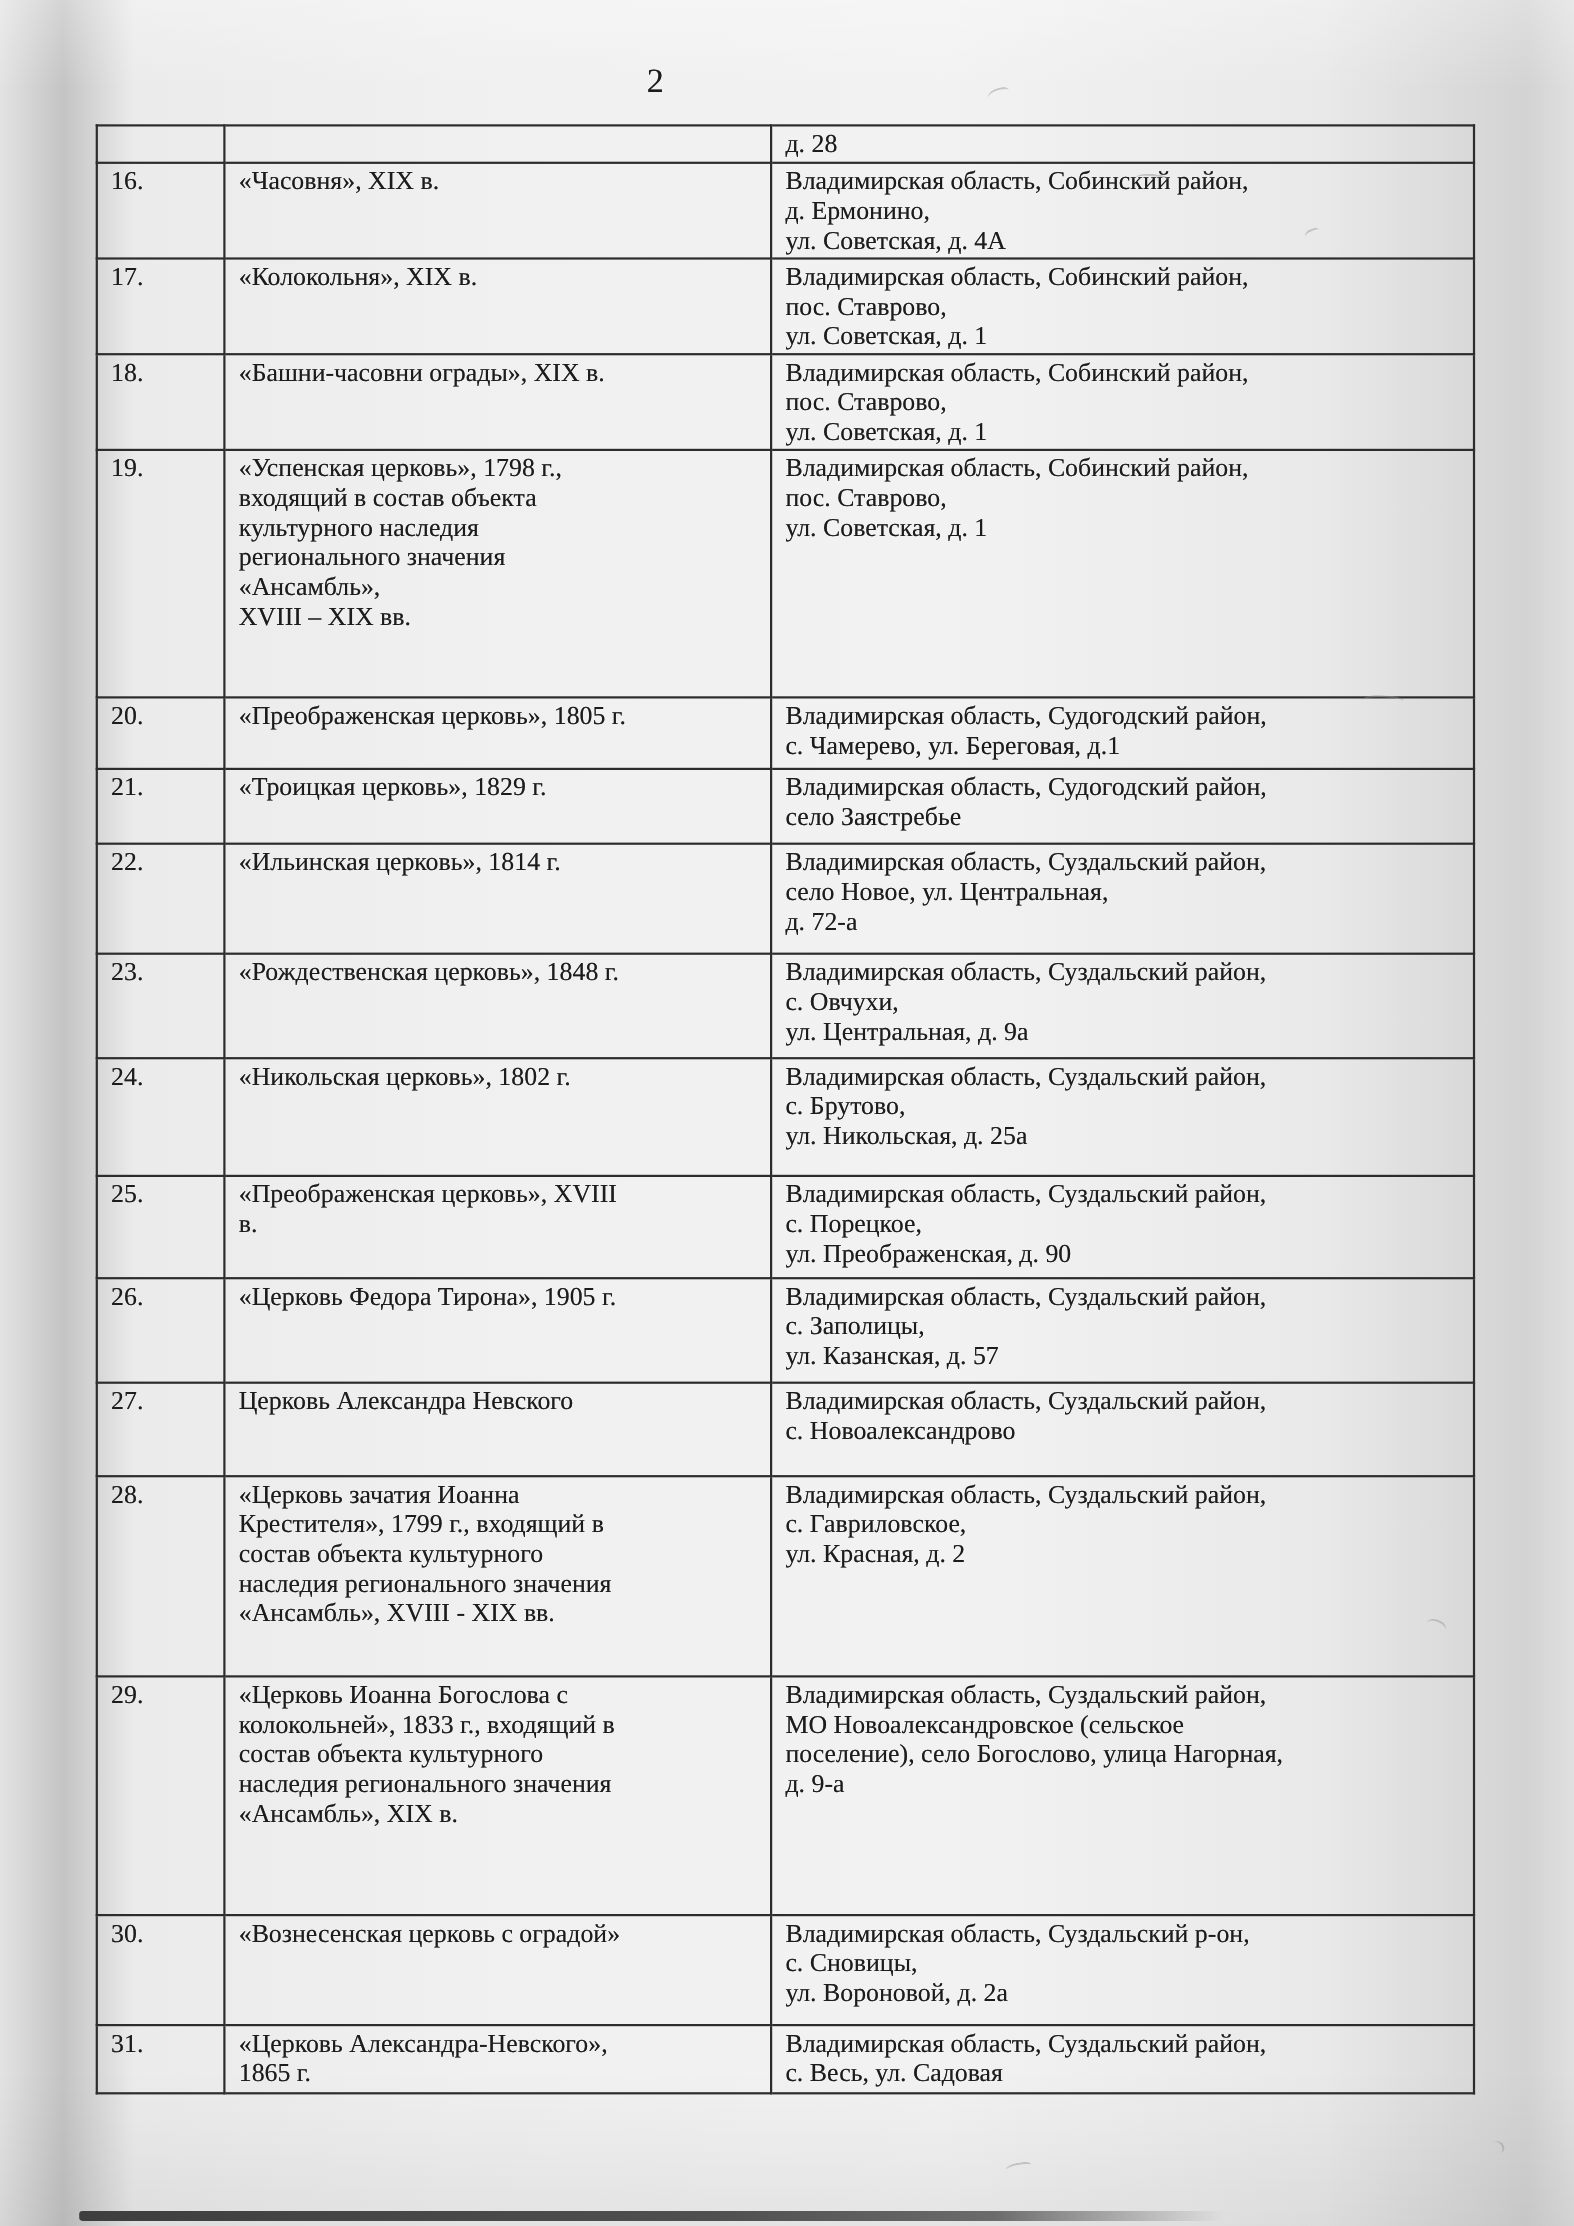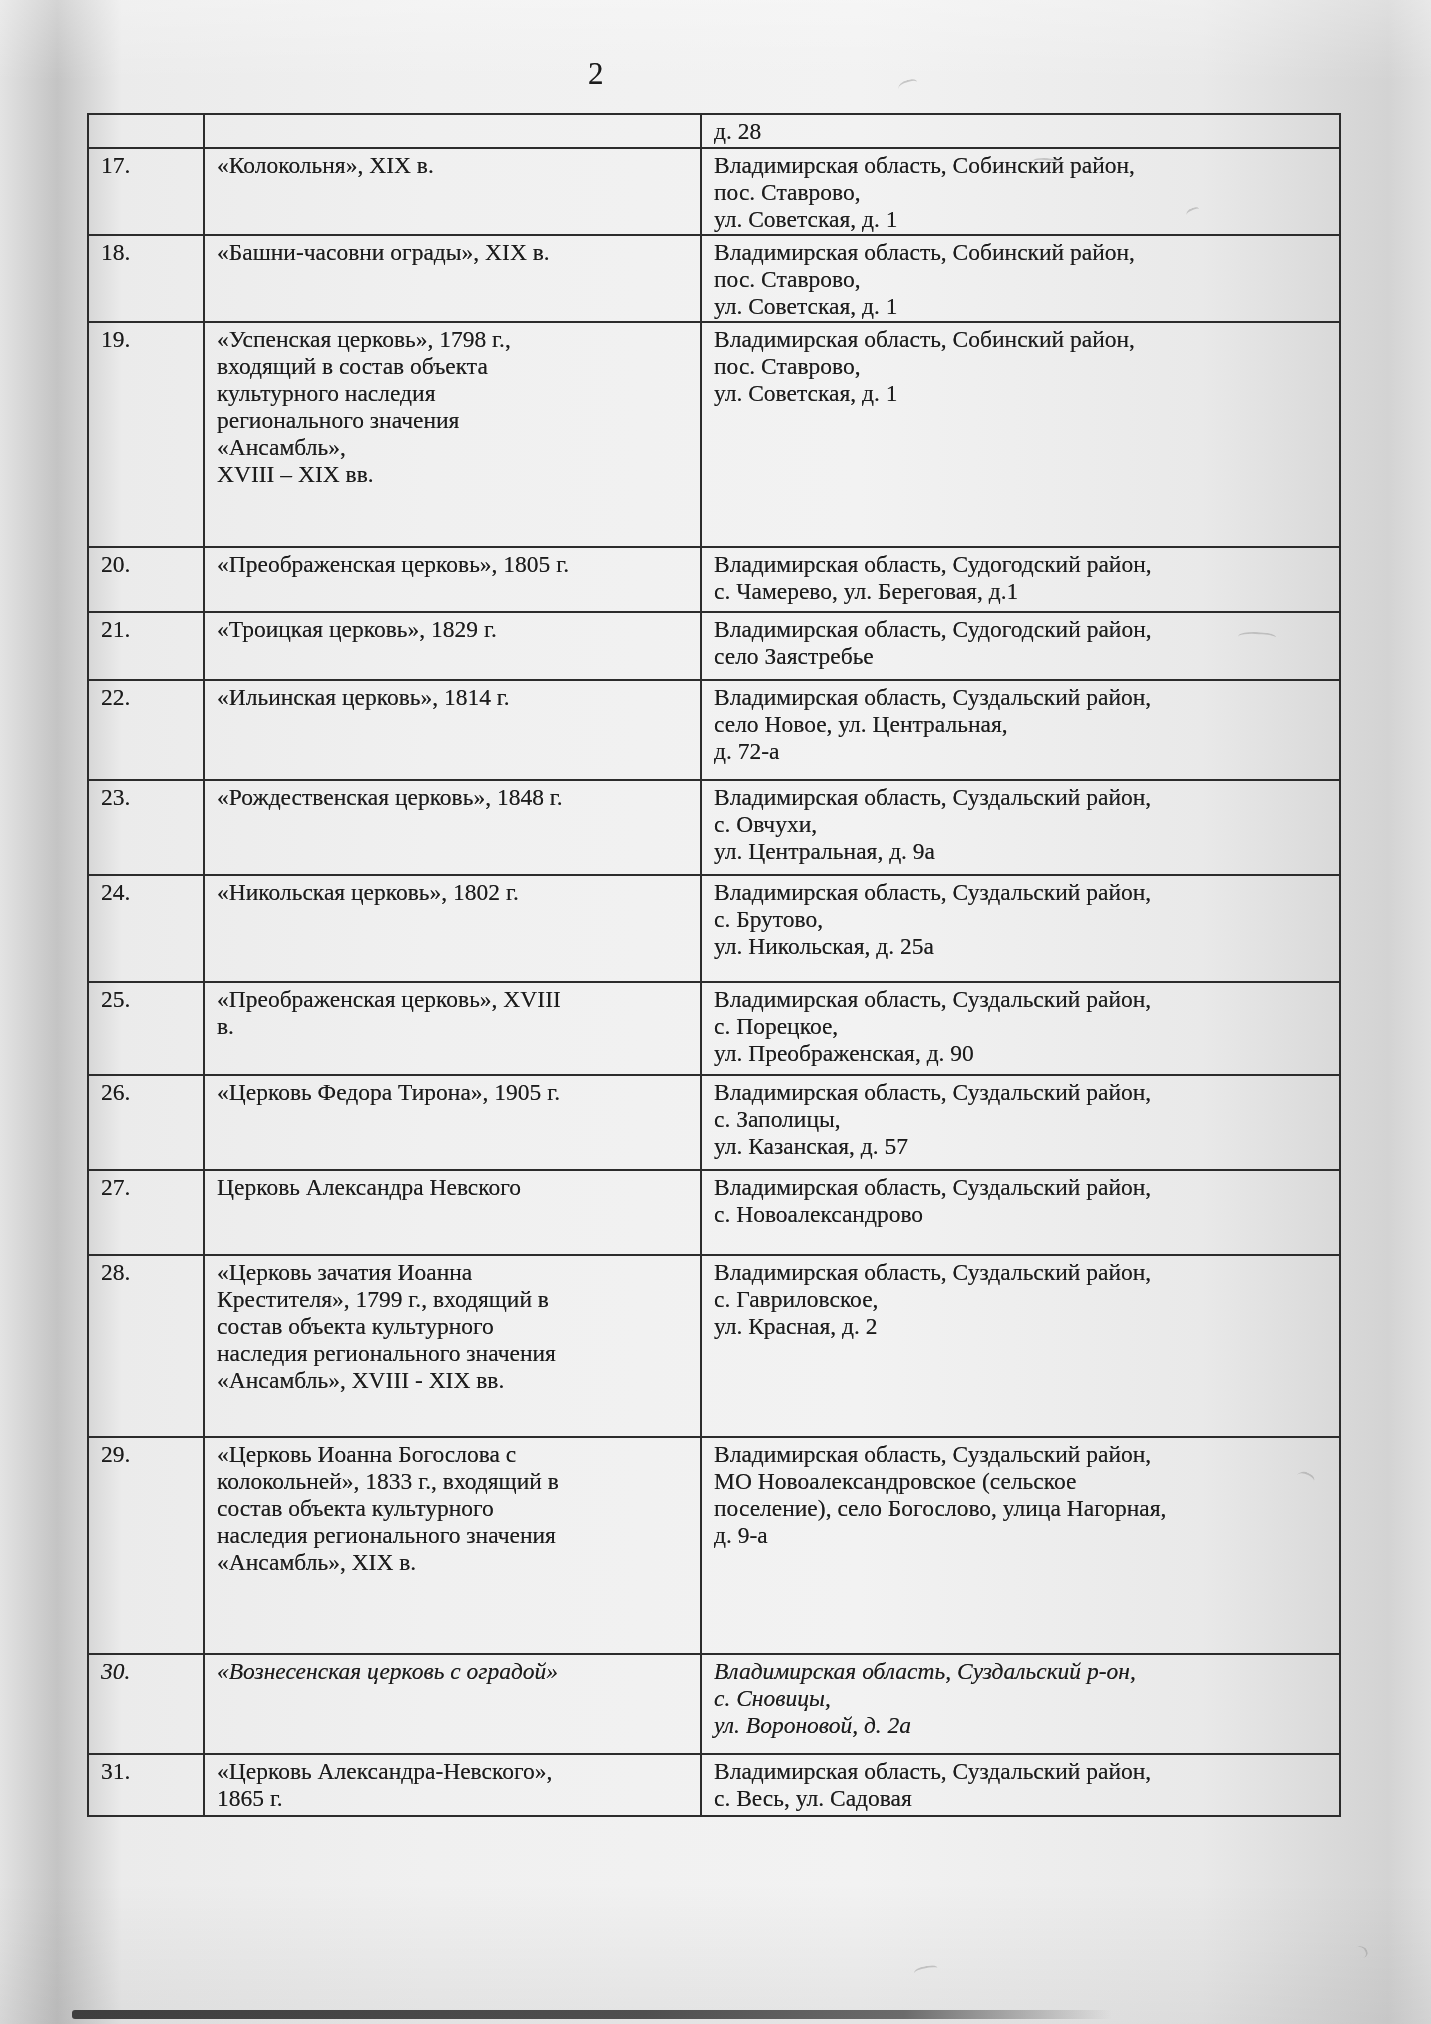--- a/index.html
+++ b/index.html
@@ -47,20 +47,33 @@
   <tbody>
       <tr style="height: 34px;">
         <td class="c-num"></td>
         <td class="c-name"></td>
         <td class="c-addr">
           <div class="line">д. 28</div>
         </td>
       </tr>
       <tr style="height: 84px;">
         <td class="c-num">
+          <div class="line">16.</div>
+        </td>
+        <td class="c-name">
+          <div class="line">«Часовня», XIX в.</div>
+        </td>
+        <td class="c-addr">
+          <div class="line">Владимирская область, Собинский район,</div>
+          <div class="line">д. Ермонино,</div>
+          <div class="line">ул. Советская, д. 4А</div>
+        </td>
+      </tr>
+      <tr style="height: 84px;">
+        <td class="c-num">
           <div class="line">17.</div>
         </td>
         <td class="c-name">
           <div class="line">«Колокольня», XIX в.</div>
         </td>
         <td class="c-addr">
           <div class="line">Владимирская область, Собинский район,</div>
           <div class="line">пос. Ставрово,</div>
           <div class="line">ул. Советская, д. 1</div>
         </td>
@@ -226,21 +239,21 @@
           <div class="line">наследия регионального значения</div>
           <div class="line">«Ансамбль», XIX в.</div>
         </td>
         <td class="c-addr">
           <div class="line">Владимирская область, Суздальский район,</div>
           <div class="line">МО Новоалександровское (сельское</div>
           <div class="line">поселение), село Богослово, улица Нагорная,</div>
           <div class="line">д. 9-а</div>
         </td>
       </tr>
-      <tr style="height: 100px; font-style: italic;">
+      <tr style="height: 100px;">
         <td class="c-num">
           <div class="line">30.</div>
         </td>
         <td class="c-name">
           <div class="line">«Вознесенская церковь с оградой»</div>
         </td>
         <td class="c-addr">
           <div class="line">Владимирская область, Суздальский р-он,</div>
           <div class="line">с. Сновицы,</div>
           <div class="line">ул. Вороновой, д. 2а</div>

